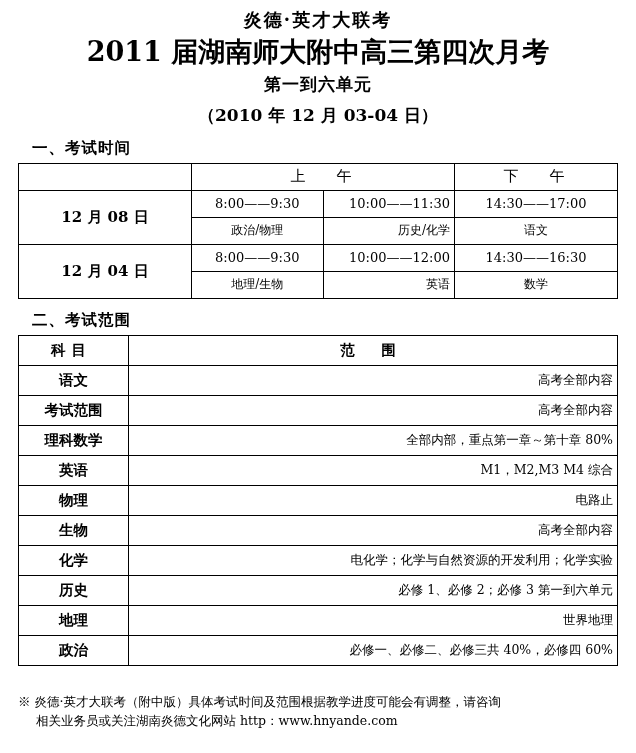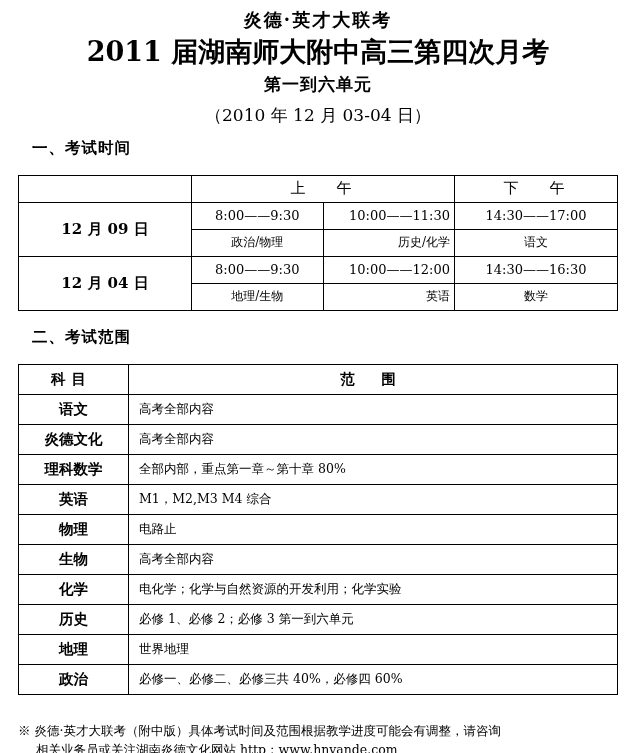--- a/index.html
+++ b/index.html
@@ -42,37 +42,37 @@
     margin-top: 2px;
   }
   .hdr-line3 {
     font-size: 17px;
     font-weight: bold;
     letter-spacing: 1px;
     margin-top: 4px;
   }
   .hdr-line4 {
     font-size: 17px;
-    font-weight: normal;
+    font-weight: bold;
     margin-top: 8px;
   }
 
   
   .sec-title {
     font-size: 15.5px;
     font-weight: bold;
     margin: 11px 0 4px 14px;
     letter-spacing: 1px;
   }
 
   
   table {
     border-collapse: collapse;
     width: 600px;
-    margin: 16px auto;
+    margin: 4px auto;
     table-layout: fixed;
   }
   table td {
     border: 1px solid #000000;
     font-size: 13px;
     padding: 2px 4px;
     vertical-align: middle;
   }
 
   
@@ -90,21 +90,21 @@
     text-align: center;
     font-size: 15px;
     letter-spacing: 8px;
     padding-left: 8px;
   }
   .t-time .sub {
     font-size: 12px;
   }
 
   
-  .t-scope td { height: 25px; }
+  .t-scope td { height: 25px; text-align: right; }
   .t-scope .c-sub {
     width: 105px;
     text-align: center;
     font-size: 14.5px;
     font-weight: bold;
   }
   .t-scope .c-range {
     padding-left: 10px;
     font-size: 12.5px;
   }
@@ -188,21 +188,21 @@
   <div class="sec-title">一、考试时间</div>
 
   <table class="t-time">
     <tbody>
       <tr>
         <td class="c-date hdr-cell"></td>
         <td class="hdr-cell" colspan="2">上　午</td>
         <td class="c-pm hdr-cell">下　午</td>
       </tr>
       <tr>
-        <td class="c-date" rowspan="2">12 月 09 日</td>
+        <td class="c-date" rowspan="2">12 月 08 日</td>
         <td class="c-am">8:00——9:30</td>
         <td class="c-mid">10:00——11:30</td>
         <td class="c-pm">14:30——17:00</td>
       </tr>
       <tr>
         <td class="c-am sub">政治/物理</td>
         <td class="c-mid sub">历史/化学</td>
         <td class="c-pm sub">语文</td>
       </tr>
       <tr>
@@ -225,21 +225,21 @@
     <tbody>
       <tr class="head">
         <td class="c-sub">科目</td>
         <td class="c-range">范　围</td>
       </tr>
       <tr>
         <td class="c-sub">语文</td>
         <td class="c-range">高考全部内容</td>
       </tr>
       <tr>
-        <td class="c-sub">炎德文化</td>
+        <td class="c-sub">考试范围</td>
         <td class="c-range">高考全部内容</td>
       </tr>
       <tr>
         <td class="c-sub">理科数学</td>
         <td class="c-range">全部内部，重点第一章～第十章 80%</td>
       </tr>
       <tr>
         <td class="c-sub">英语</td>
         <td class="c-range">M1，M2,M3 M4 综合</td>
       </tr>

